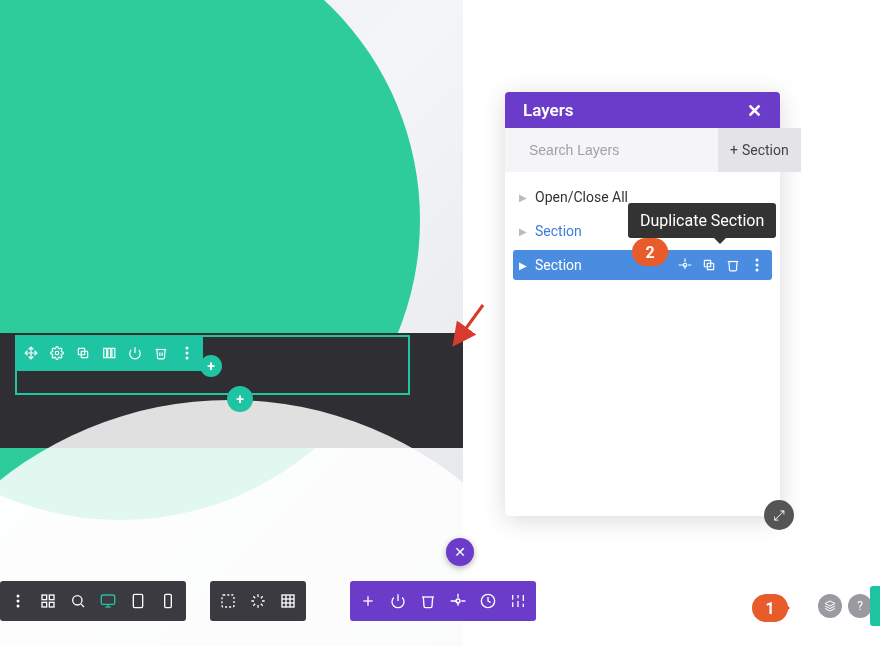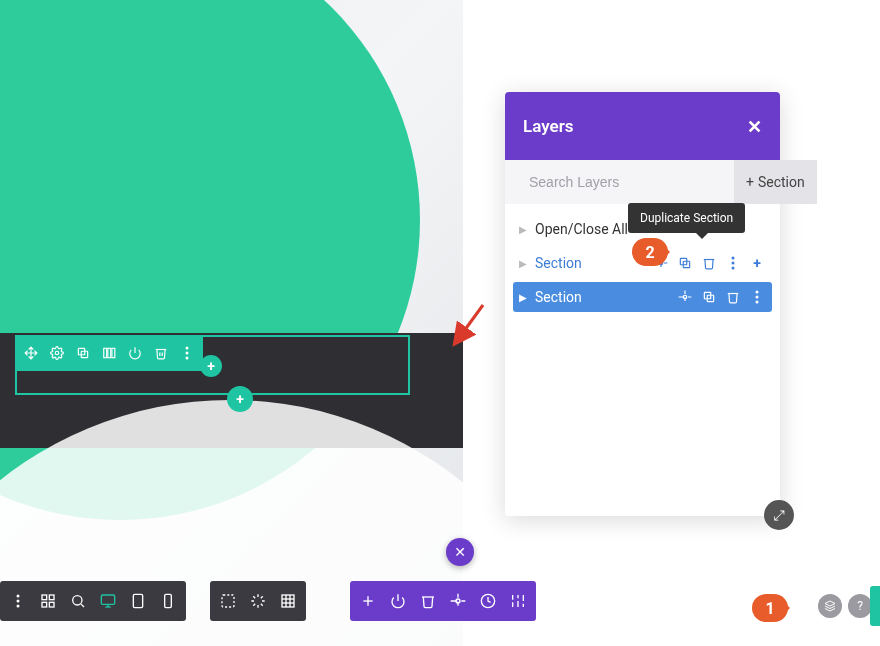--- a/index.html
+++ b/index.html
@@ -156,37 +156,37 @@
     height: 424px;
     background: #fff;
     border-radius: 4px;
     box-shadow: 0 4px 24px rgba(0,0,0,0.15);
     display:flex;
     flex-direction: column;
   }
   .layers-header {
     background: #6b3cc9;
     color: #fff;
-    height: 68px;
+    height: 36px;
     display:flex;
     align-items:center;
     justify-content: space-between;
     padding: 0 18px;
     font-size: 17px;
     font-weight: 600;
     border-radius: 4px 4px 0 0;
   }
   .layers-header .close { cursor:pointer; font-size:18px; }
   .layers-search {
     height: 44px;
     background: #f5f5f7;
     display:flex;
     align-items:center;
     padding-left: 24px;
-    gap: 24px;
+    gap: 8px;
   }
   .layers-search input {
     flex:1;
     border:none;
     background:transparent;
     font-size: 14px;
     color:#666;
     outline:none;
   }
   .layers-search input::placeholder { color:#a0a0a8; }
@@ -225,21 +225,21 @@
   .row-sec-active .label { color:#fff; }
   .row-sec-active .ricon { color:#fff; }
   .row-sec-active .arrow { color:#fff; }
 
   .tooltip {
     position:absolute;
     left: 628px;
     top: 203px;
     background:#333;
     color:#fff;
-    font-size: 12px;
+    font-size: 16px;
     padding: 8px 12px;
     border-radius: 3px;
     white-space: nowrap;
   }
   .tooltip::after {
     content:"";
     position:absolute;
     bottom:-6px;
     left: 58%;
     border:6px solid transparent;

